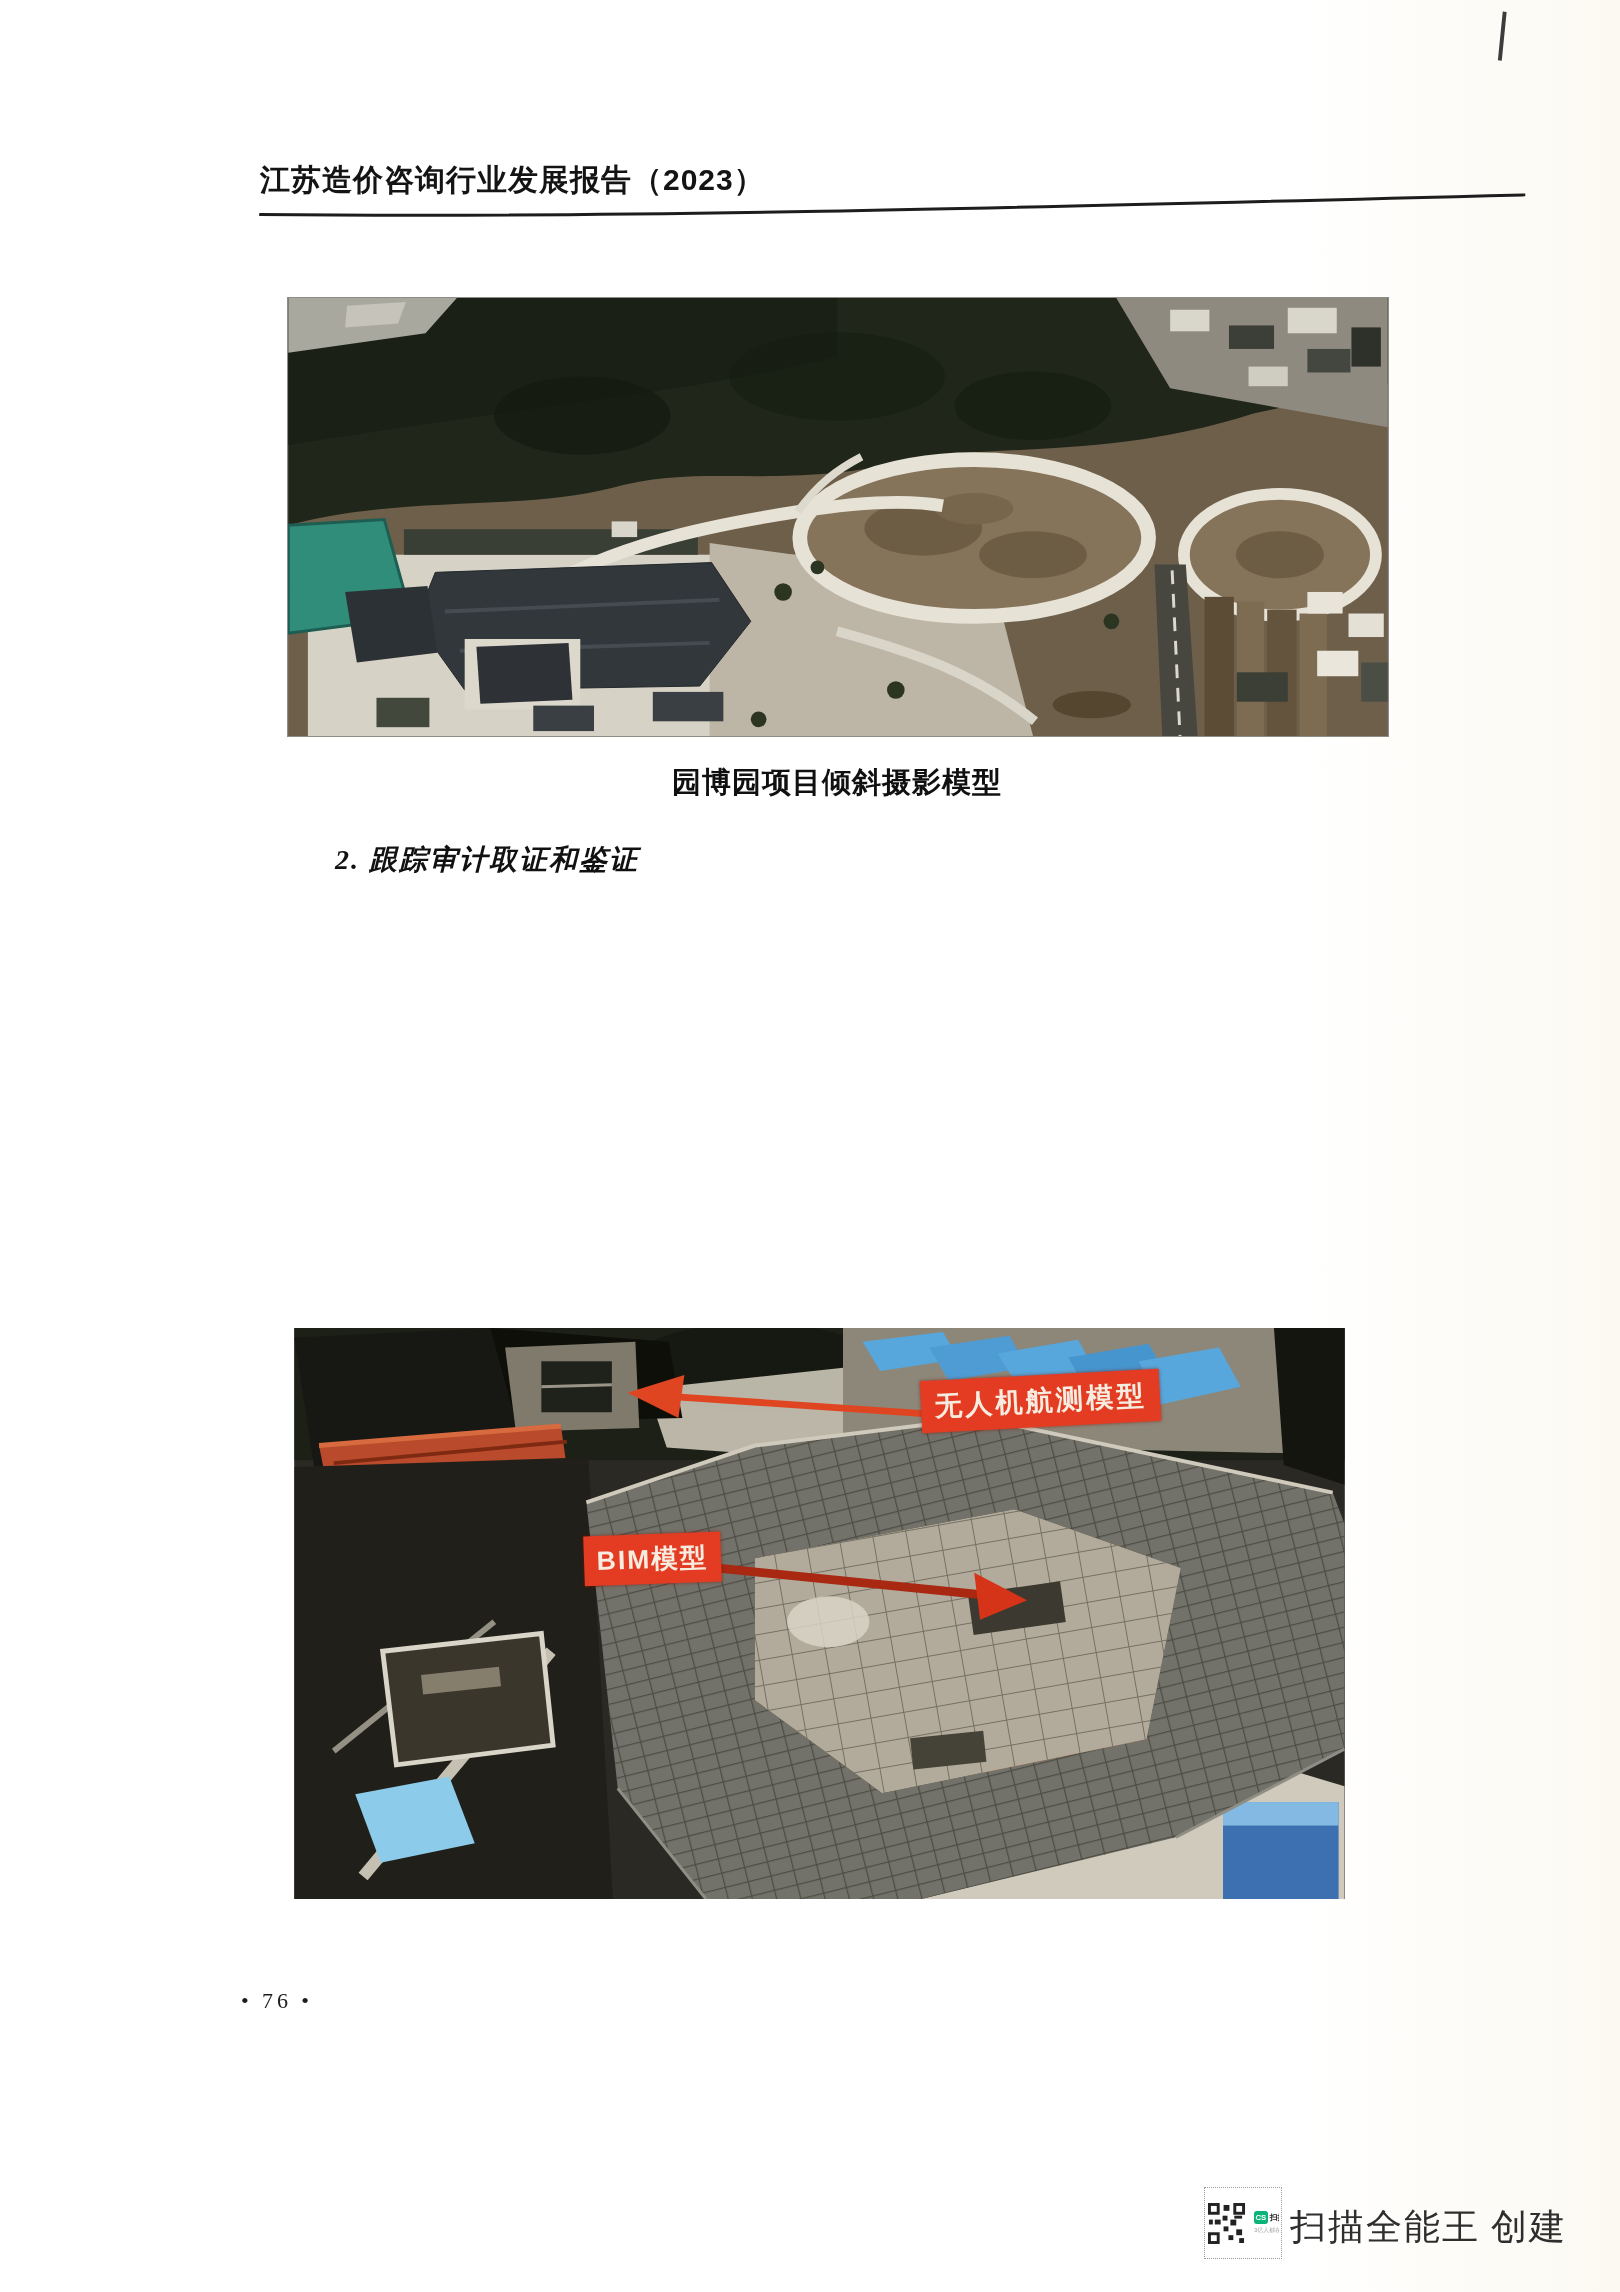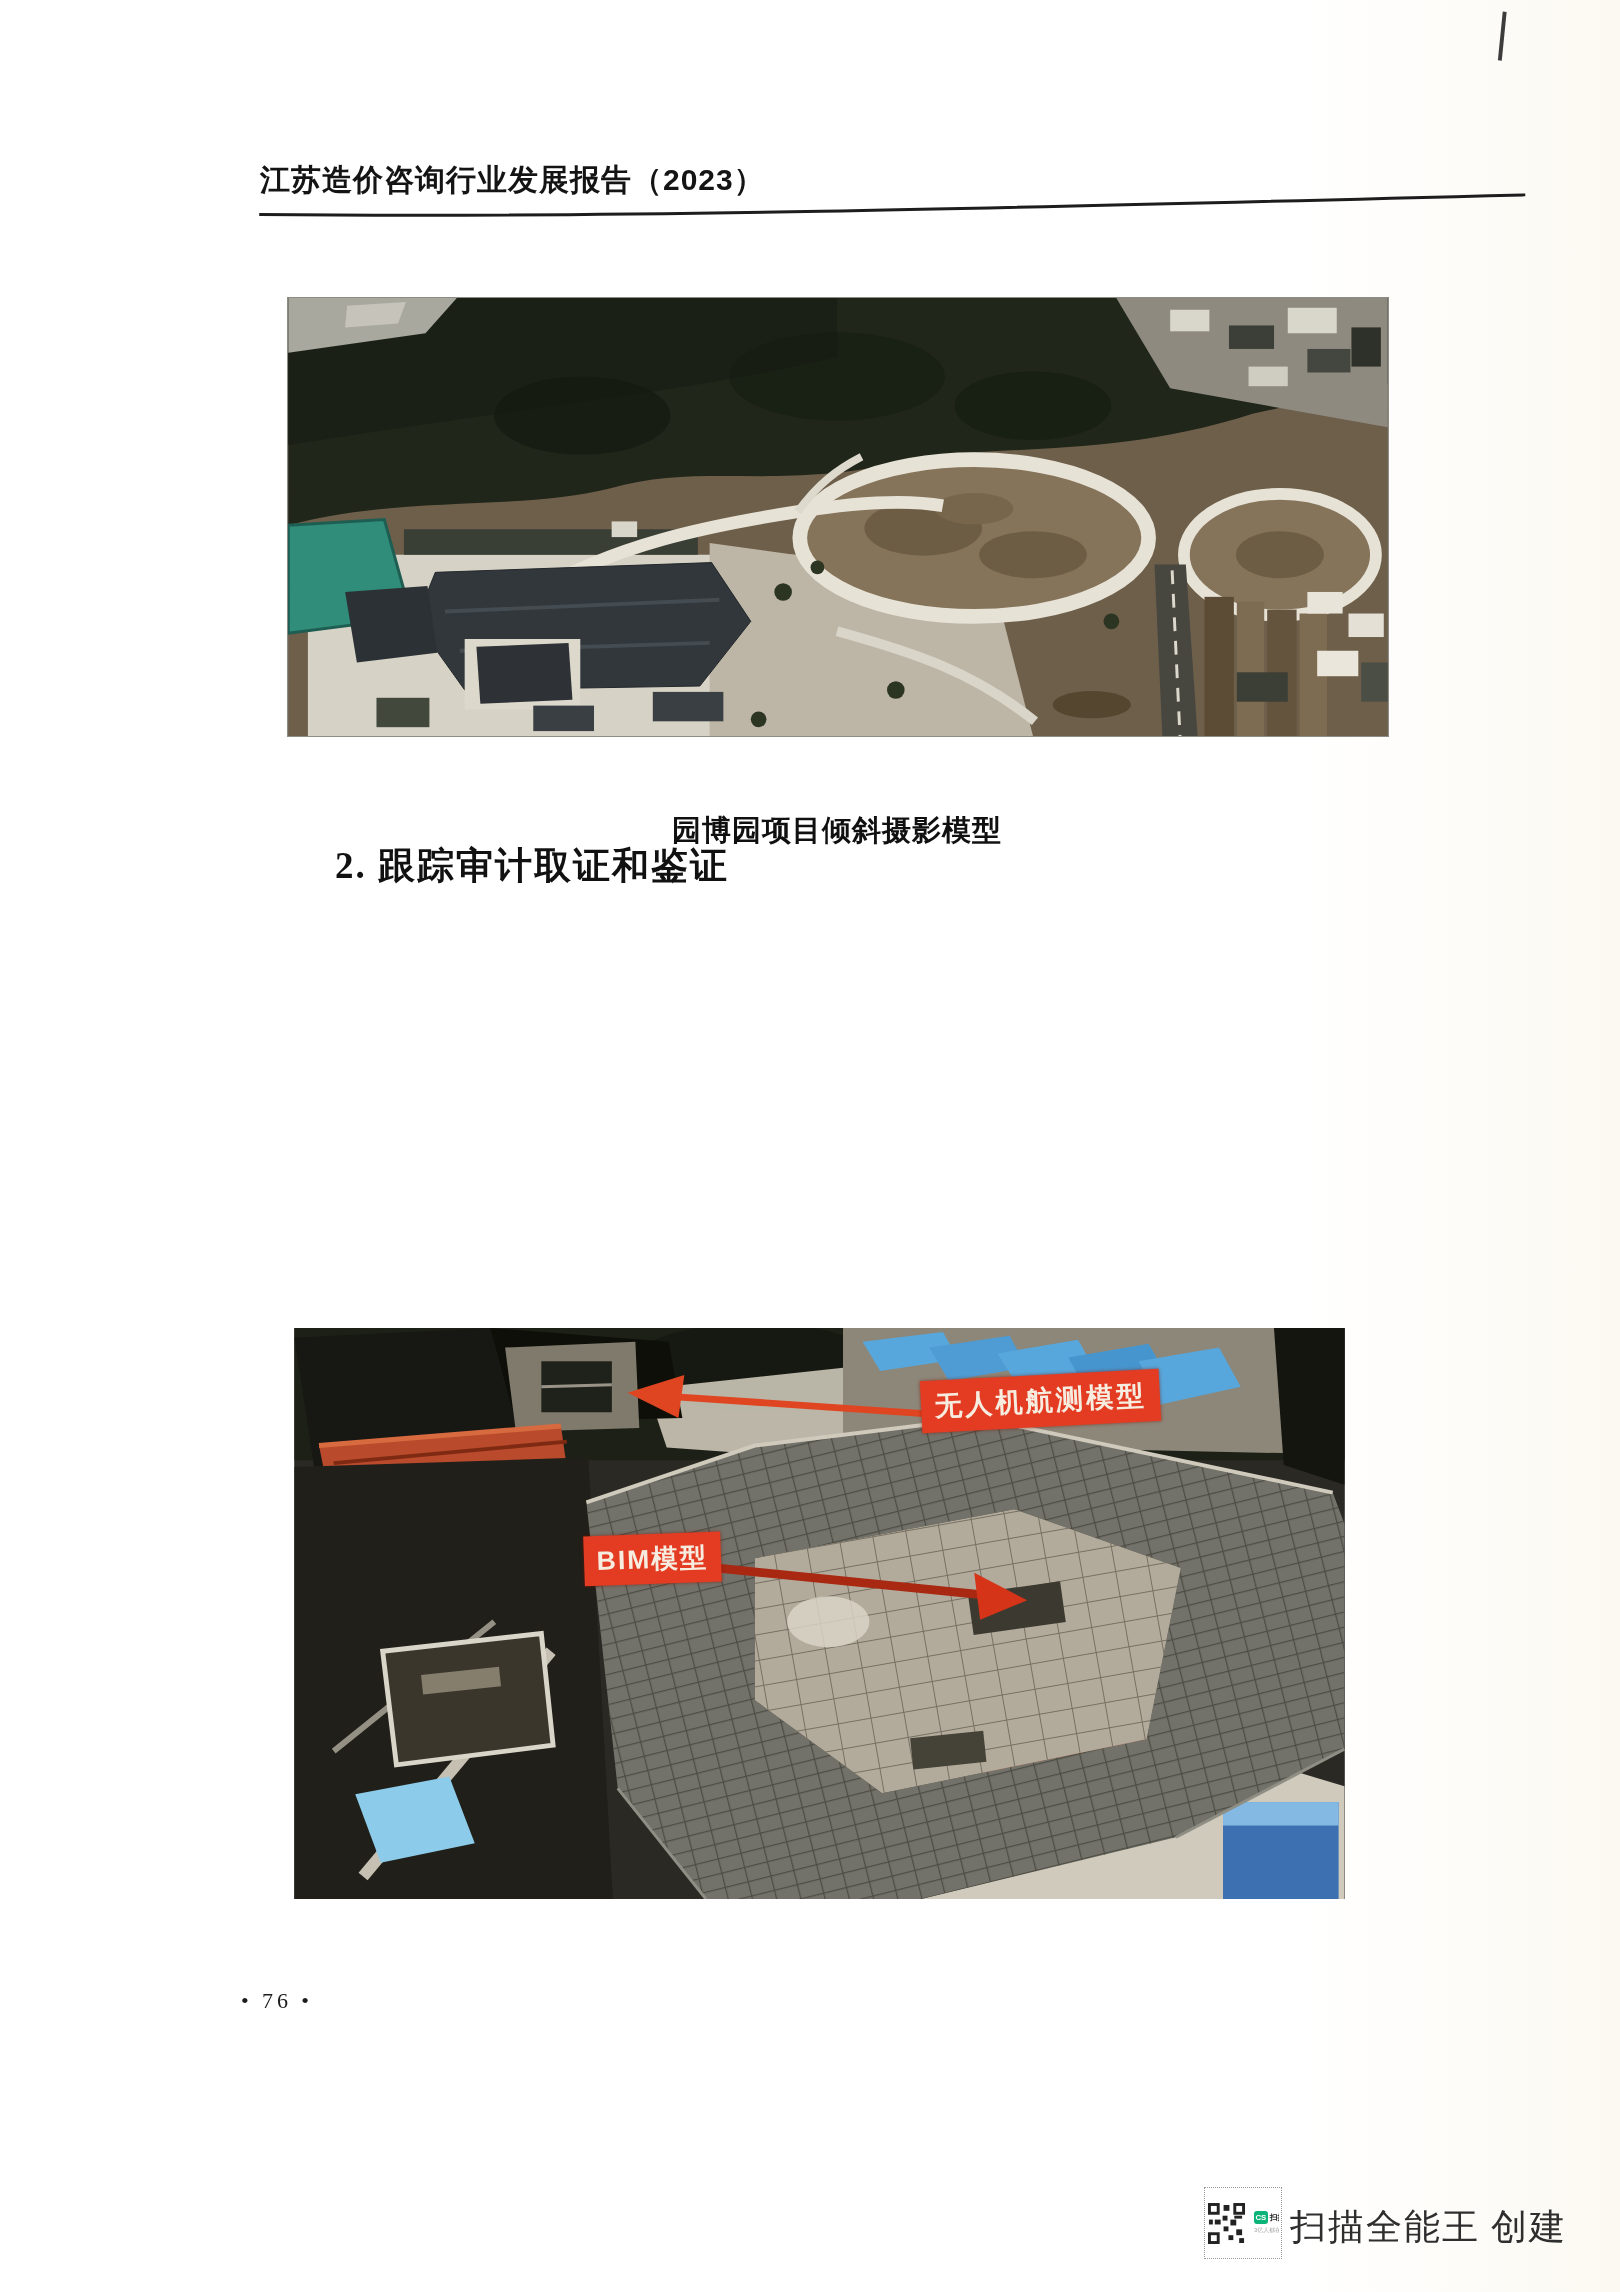--- a/index.html
+++ b/index.html
@@ -13,25 +13,25 @@
   .header-rule{left:0;top:0;pointer-events:none;}
   .corner-tick{left:0;top:0;}
 
   .figure{background:#777;}
   .figure svg{display:block;}
   .fig1{left:287px;top:297px;width:1100px;height:438px;border:1px solid #8d8d85;}
   .fig2{left:294px;top:1328px;width:1051px;height:571px;}
 
   .caption{font-family:"Liberation Sans","DejaVu Sans",sans-serif;font-weight:700;
         font-size:29px;color:#101010;text-align:center;letter-spacing:1px;}
-  .cap1{left:287px;top:763px;width:1100px;margin-top:48px;}
+  .cap1{left:287px;top:763px;width:1100px;}
   .cap2{left:294px;top:1935px;width:1051px;}
 
-  .section-heading{left:335px;top:841px;font-size:37px;font-weight:600;color:#111;
-        font-family:"Liberation Serif","DejaVu Serif",serif;letter-spacing:2px;}
+  .section-heading{left:335px;top:841px;font-size:28px;font-weight:600;color:#111;
+        font-family:"Liberation Serif","DejaVu Serif",serif;letter-spacing:2px;font-style:italic;}
   .body-text{left:260px;top:881px;width:1161px;font-size:33px;line-height:69px;
         letter-spacing:1.5px;text-align:justify;text-indent:2em;color:#141414;}
 
   .photo-label{position:absolute;background:#e33c22;color:#f7ece0;
         font-family:"Liberation Sans","DejaVu Sans",sans-serif;font-weight:700;
         white-space:nowrap;box-shadow:0 0 3.9px rgba(120,20,5,.6);}
   .label-uav{left:627px;top:47px;font-size:27.4px;padding:7.8px 13.7px;letter-spacing:2.9px;transform:rotate(-3deg);}
   .label-bim{left:290px;top:206px;font-size:26.5px;padding:6.9px 12.7px;letter-spacing:2px;transform:rotate(-2deg);}
 
   .page-number{left:241px;top:1988px;font-size:22px;letter-spacing:3.9px;color:#1c1c1c;}

